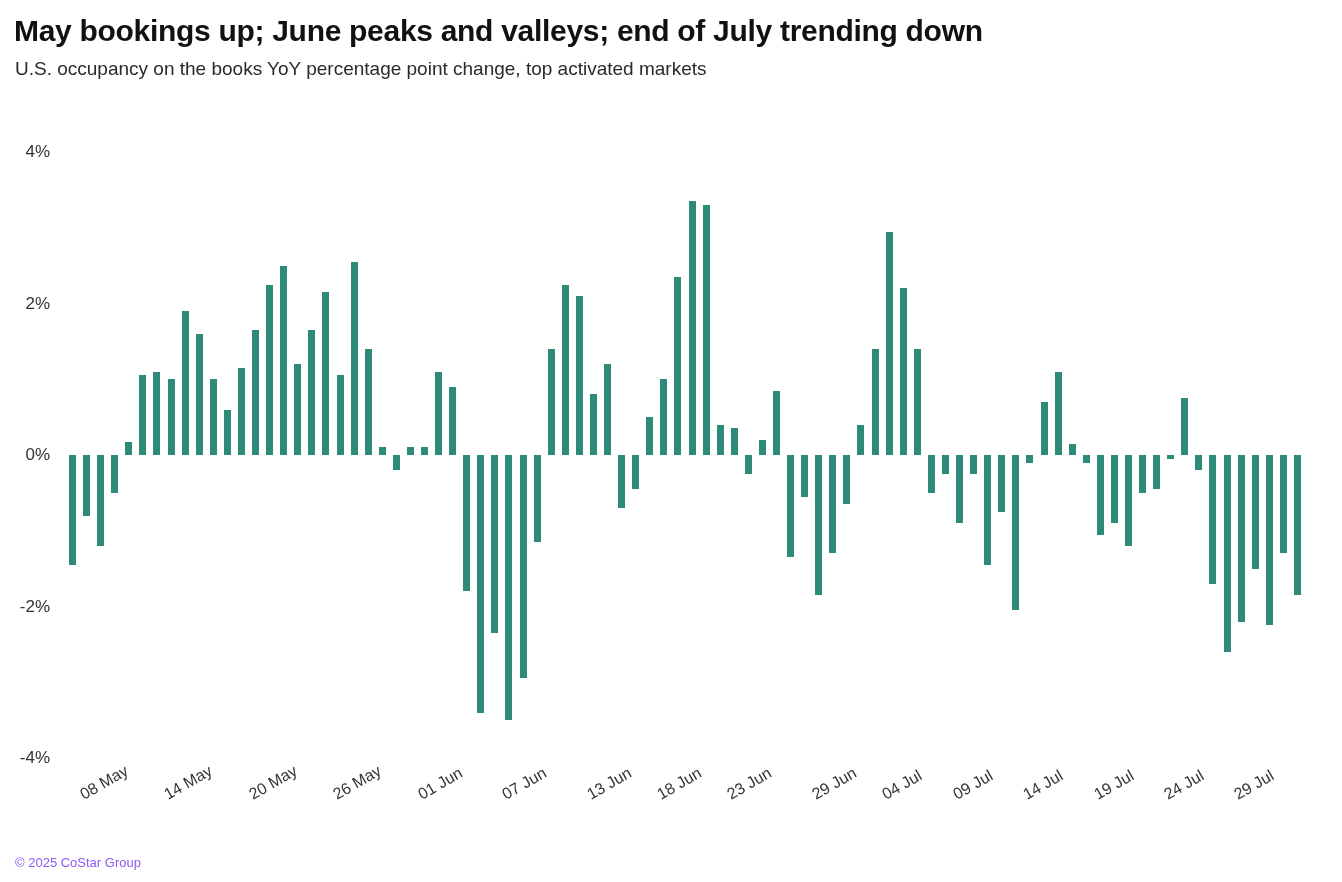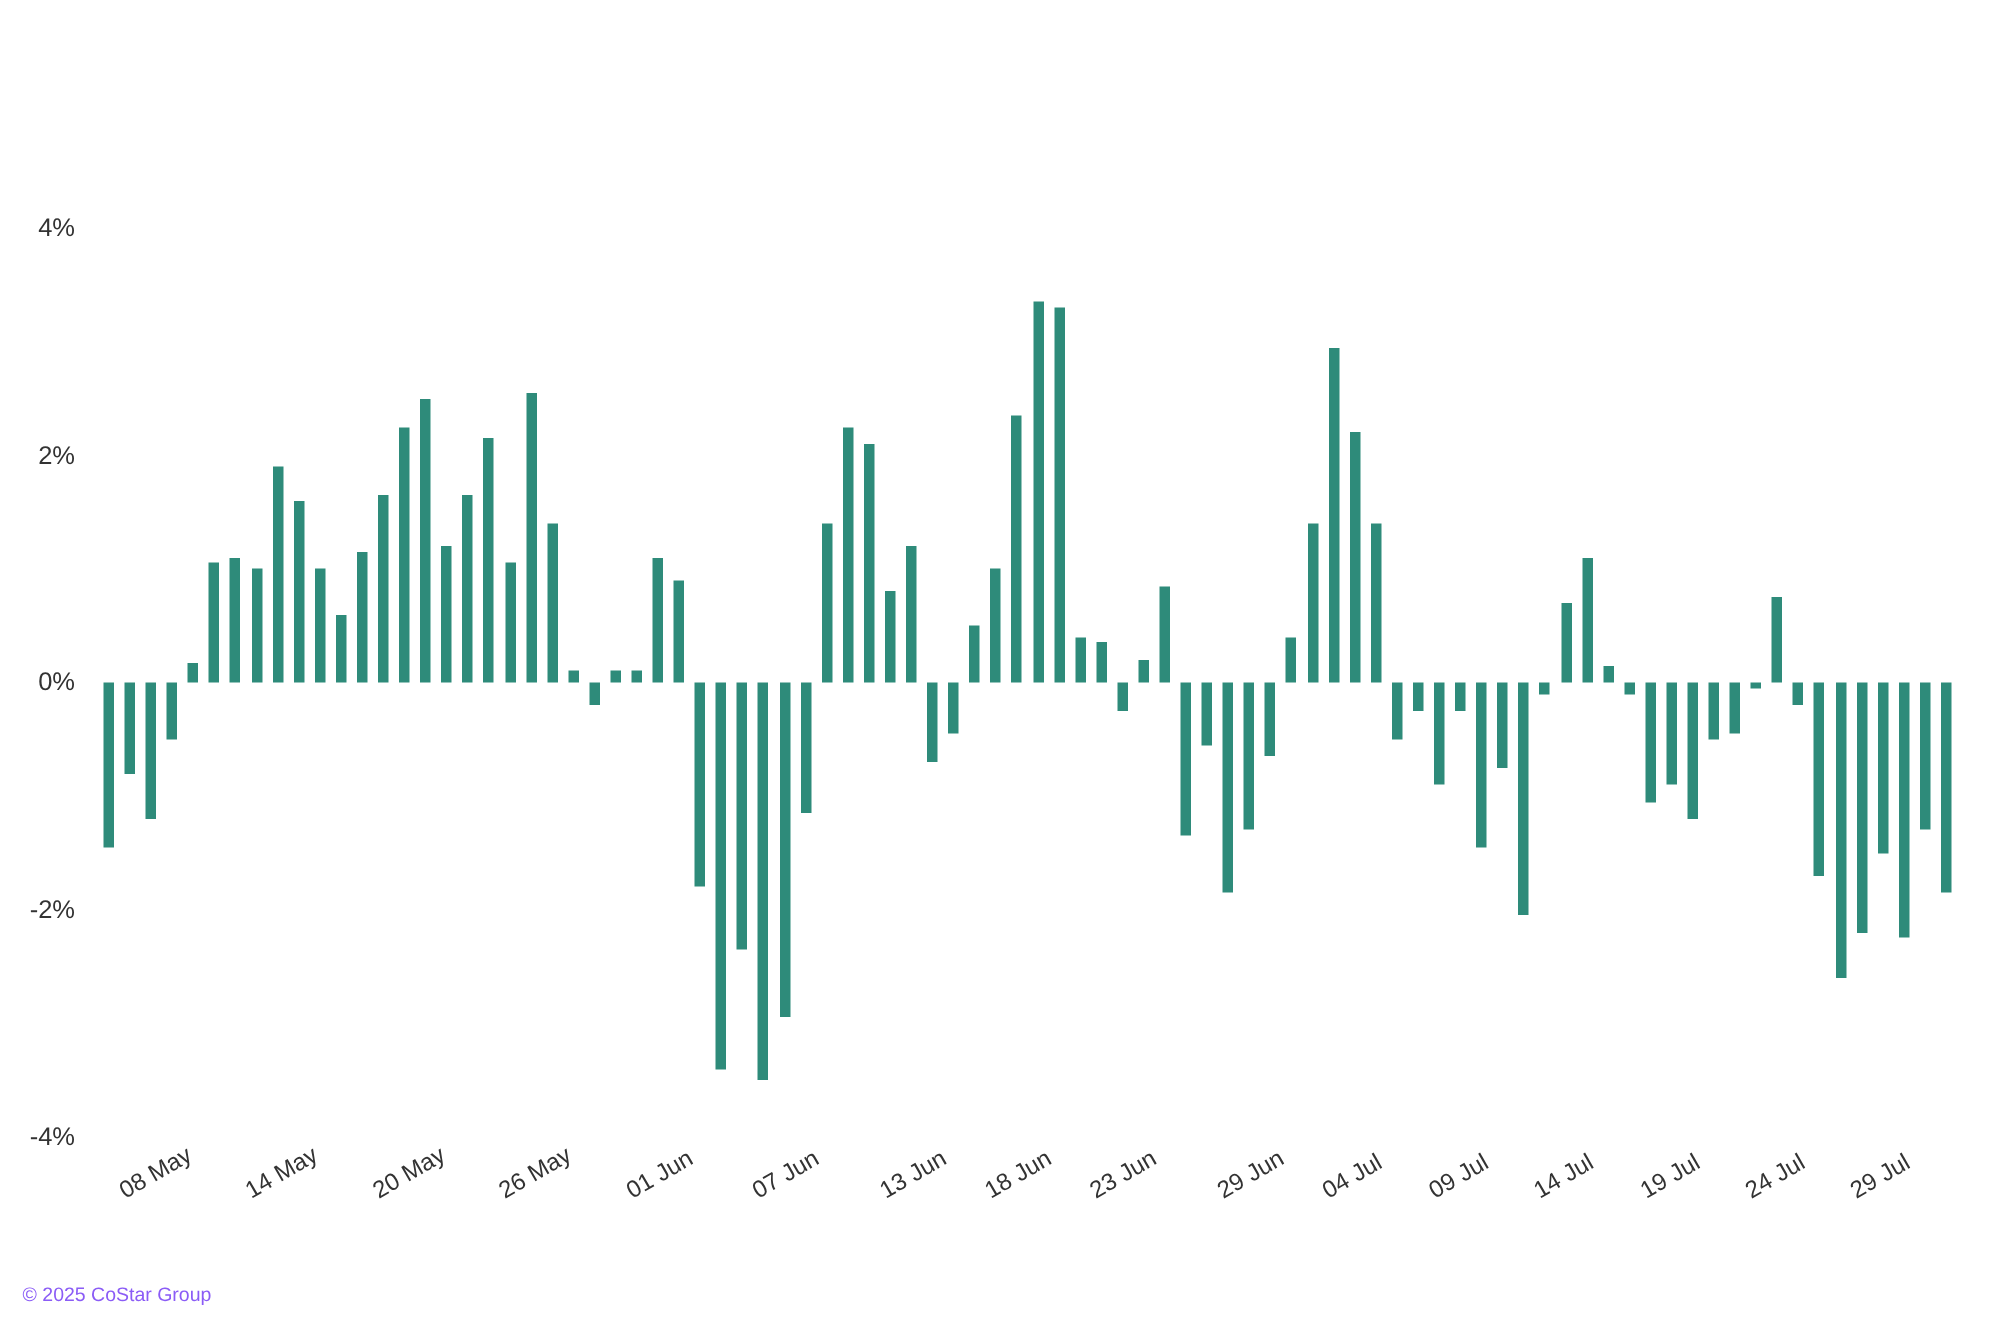--- a/index.html
+++ b/index.html
@@ -82,20 +82,22 @@
     width: 1240px;
     height: 1px;
     background: transparent;
   }
 </style>
 </head>
 <body>
 
 <div id="chart-root">
 
+  <div class="title">May bookings up; June peaks and valleys; end of July trending down</div>
+  <div class="subtitle">U.S. occupancy on the books YoY percentage point change, top activated markets</div>
 
   <div class="plot-area" id="plot-area">
     <div class="zero-line" id="zero-line" style="top: 455px;"></div>
   <div class="y-tick-label" style="left: 2px; top: 152px;">4%</div>
       <div class="y-tick-label" style="left: 2px; top: 303.5px;">2%</div>
       <div class="y-tick-label" style="left: 2px; top: 455px;">0%</div>
       <div class="y-tick-label" style="left: 2px; top: 606.5px;">-2%</div>
       <div class="y-tick-label" style="left: 2px; top: 758px;">-4%</div>
       <div class="bar" title="05 May: -1.45%" style="left: 69px; width: 7px; height: 109.837px; background: rgb(46, 139, 122); top: 455px;"></div>
       <div class="bar" title="06 May: -0.8%" style="left: 83.08px; width: 7px; height: 60.6px; background: rgb(46, 139, 122); top: 455px;"></div>

